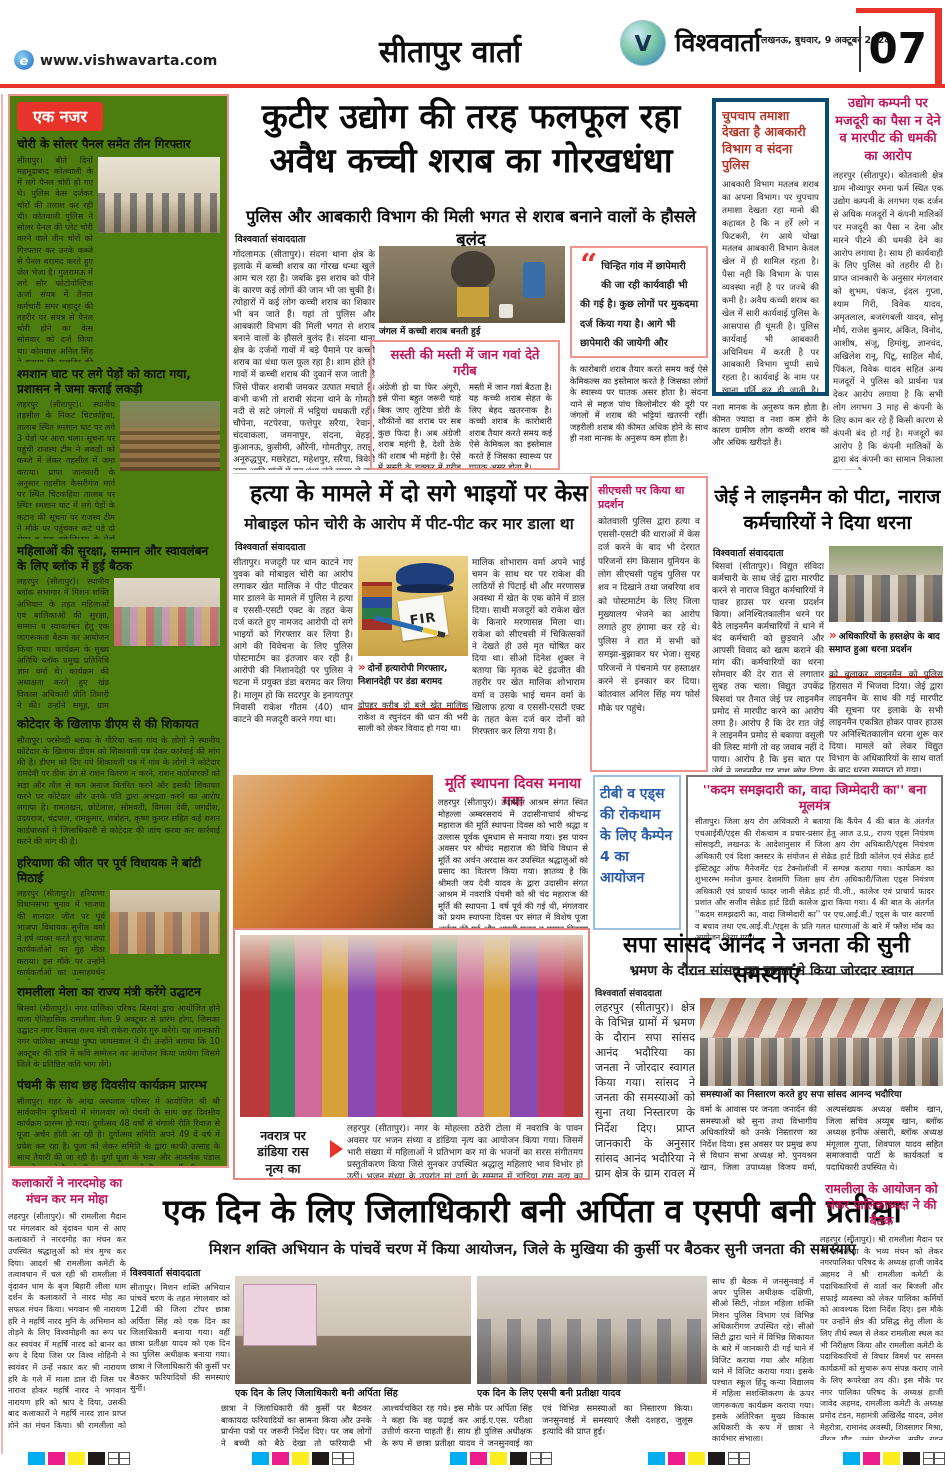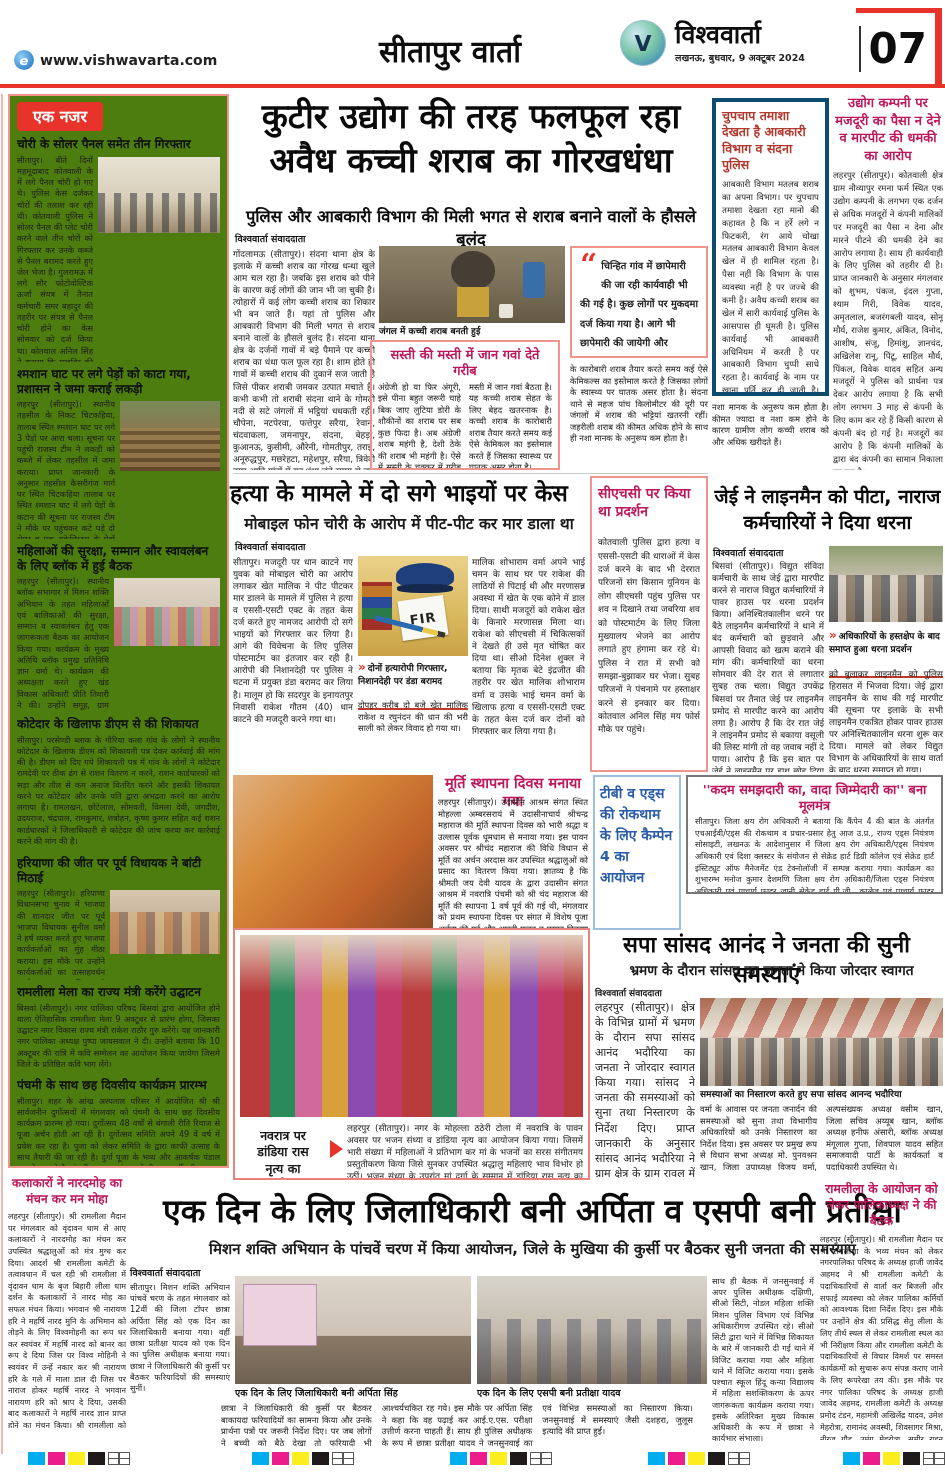--- a/index.html
+++ b/index.html
@@ -13,21 +13,21 @@
 .cap-u{border-bottom:2px solid #c0392b;padding-bottom:21px}
 .mk{color:#e8332a;font-weight:bold;font-size:12px;margin-right:2px}
 
 .hdr{left:0;top:0;width:945px;height:88px;border-bottom:4px solid #e8332a;background:#fff}
 .site{left:14px;top:50px;display:flex;align-items:center;gap:6px}
 .e-icon{width:20px;height:20px;border-radius:50%;background:radial-gradient(circle at 35% 35%,#8fd0f2,#1a6ac0);color:#fff;font-weight:bold;font-size:13px;font-style:italic;display:flex;align-items:center;justify-content:center}
 .site-url{font-size:14px;color:#222;font-weight:bold}
 .edition{left:305px;top:30px;width:290px;text-align:center;font-size:30px;font-weight:bold;color:#0d0d0d}
 .mast{left:620px;top:20px;display:flex;align-items:center;gap:9px}
 .globe{width:46px;height:46px;border-radius:50%;border:1px solid #9abccc;background:radial-gradient(circle at 35% 30%,#cfe9f7 0%,#7ec8a8 45%,#2a7ac0 100%);display:flex;align-items:center;justify-content:center;color:#17324e;font-weight:bold;font-size:22px}
-.mast-txt{display:flex;flex-direction:column}
+.mast-txt{display:flex;flex-direction:row}
 .mast-name{font-size:25px;font-weight:bold;line-height:1.05;color:#0d0d0d}
 .mast-date{font-size:9.5px;font-weight:bold;color:#222;margin-top:3px}
 .pgno{right:3px;top:8px;width:86px;height:77px;border-top:5px solid #e8332a;border-right:7px solid #e8332a;display:flex;align-items:center;justify-content:flex-end;padding-right:8px}
 .pgno-n{font-size:42px;font-weight:bold;border-left:2px solid #333;padding-left:8px;line-height:1.1;color:#0d0d0d}
 .edge{left:1px;top:94px;width:2px;height:1360px;background:#f2b5b0}
 
 .rail{left:8px;top:94px;width:221px;height:1074px;border:2px solid #f0948e;padding:5px 7px;overflow:hidden;background:#4d7c0f}
 .rail-tab{display:inline-block;background:#e8332a;color:#fff;font-size:16px;font-weight:bold;padding:3px 16px 4px;border-radius:4px;margin:1px 0 6px}
 .ra{margin-bottom:5px;overflow:hidden}
 .ra h3{font-size:12px;line-height:1.22;margin-bottom:3px;font-weight:bold;color:#0d0d0d}
@@ -71,41 +71,41 @@
 .sep1{left:233px;top:473px;width:475px;height:1px;background:#c8c8c8}
 
 .silent{left:712px;top:98px;width:117px;height:298px;border:4px solid #0c4a6e;padding:6px;overflow:hidden}
 .silent h3{font-size:12.5px;color:#b03a2e;line-height:1.3;margin-bottom:5px}
 .silent .bd{font-size:8.6px;line-height:1.5}
 .silent-after{left:712px;top:402px;width:117px;height:68px}
 .factory{left:833px;top:94px;width:110px;height:376px;overflow:hidden}
 .factory h3{font-size:13px;text-align:center;line-height:1.35;margin-bottom:5px}
 .factory .bd{font-size:8.6px;line-height:1.5}
 
-.m-hl{left:223px;top:476px;width:352px;font-size:23px;font-weight:bold;text-align:center;color:#0a0a0a}
+.m-hl{left:243px;top:476px;width:352px;font-size:23px;font-weight:bold;text-align:center;color:#0a0a0a}
 .m-sub{left:233px;top:512px;width:352px;font-size:15.5px;font-weight:bold;text-align:center}
 .m-by{left:235px;top:540px}
 .m-c1{left:233px;top:556px;width:120px;height:216px}
 .m-cap{left:358px;top:660px;width:110px}
 .m-c2{left:358px;top:700px;width:110px;height:72px}
 .m-c3{left:472px;top:556px;width:113px;height:216px}
 .chc{left:590px;top:476px;width:118px;height:296px;border:2px solid #f0948e;padding:6px;overflow:hidden}
-.chc h3{font-size:14px;line-height:1.3;margin-bottom:16px}
+.chc h3{font-size:11px;line-height:1.3;margin-bottom:2px}
 .chc .bd{font-size:8.8px;line-height:1.52}
 
 .je-hl{left:712px;top:484px;width:231px;font-size:19px;font-weight:bold;text-align:center;line-height:1.35;color:#0a0a0a}
 .je-by{left:713px;top:546px}
 .je-c1{left:712px;top:560px;width:112px;height:212px}
 .je-cap{left:829px;top:628px;width:114px}
 .je-c2{left:829px;top:668px;width:114px;height:104px}
 
 .murti-hl{left:438px;top:775px;width:150px;font-size:14.5px;text-align:center}
 .murti-bd{left:438px;top:797px;width:150px;height:133px}
 .tb{left:593px;top:775px;width:88px;height:155px;border:2px solid #9ec0e0;padding:6px 5px;color:#2a5caa;font-weight:bold;font-size:14px;line-height:1.5;white-space:pre-line;overflow:hidden}
-.kadam{left:686px;top:775px;width:257px;height:119px;border:2px solid #777;padding:5px 7px;overflow:hidden}
+.kadam{left:686px;top:775px;width:257px;height:200px;border:2px solid #777;padding:5px 7px;overflow:hidden}
 .kadam h3{font-size:12.8px;text-align:center;margin-bottom:3px}
 .kadam .bd{font-size:8px;line-height:1.45}
 
 .dbox{left:233px;top:928px;width:357px;height:252px;border:2px solid #e8837d;padding:5px;overflow:hidden}
 .drow{display:flex;margin-top:5px;gap:4px}
 .dlabel{width:86px;font-size:12.5px;font-weight:bold;text-align:center;line-height:1.3;white-space:pre-line;padding-top:6px}
 .darrow{width:0;height:0;border-top:9px solid transparent;border-bottom:9px solid transparent;border-left:13px solid #e8332a;margin-top:18px}
 .dtext{flex:1;font-size:8.8px}
 
 .mp-hl{left:590px;top:928px;width:353px;font-size:22px;font-weight:bold;text-align:center;color:#0a0a0a}

